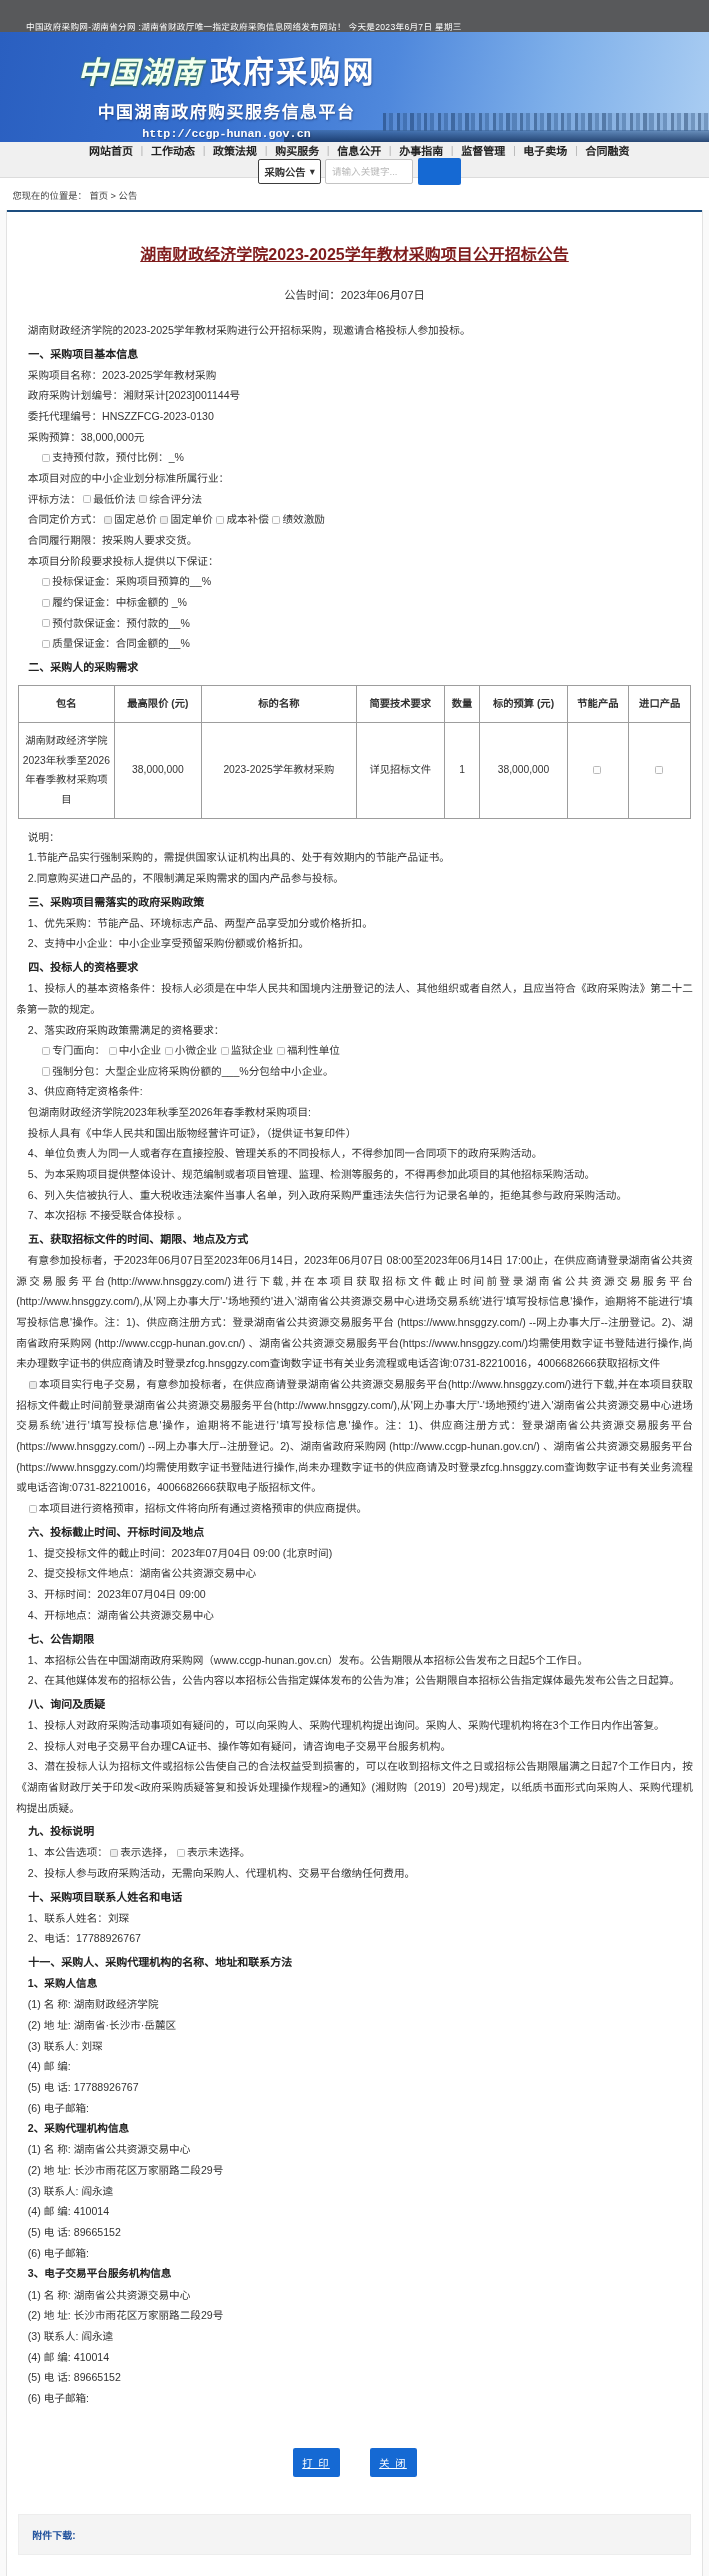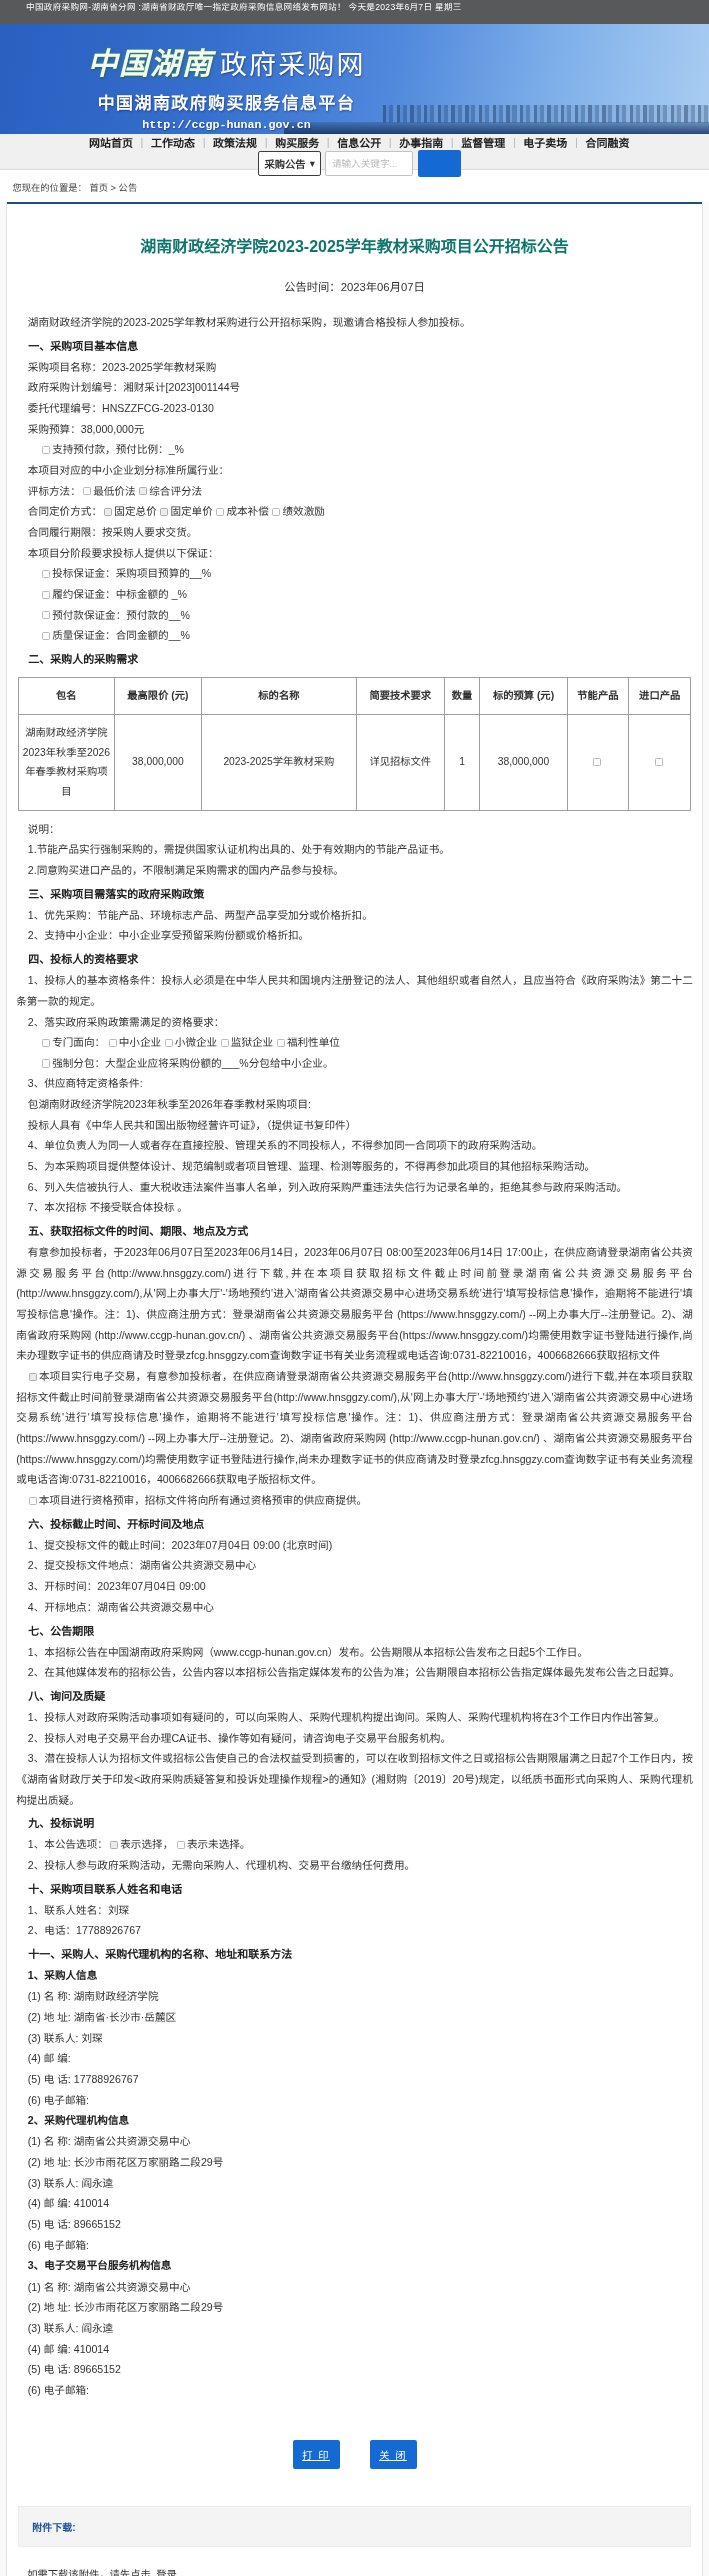--- a/index.html
+++ b/index.html
@@ -1,33 +1,33 @@
 <!DOCTYPE html>
 <html lang="zh-CN" style="font-size:11px"><head>
 <meta charset="utf-8">
 <style>
   * { box-sizing: border-box; margin: 0; padding: 0; }
   html,body { background:#fafafa; font-family:"Liberation Sans","DejaVu Sans",sans-serif; color:#333; }
   body { width:709px; margin:0 auto; }
 
   
-  .topbar { background:#58595b; color:#fff; font-size:8.6px; height:24px; display:flex; align-items:flex-start; padding-left:26px; letter-spacing:0.3px; }
+  .topbar { background:#58595b; color:#fff; font-size:8.6px; height:32px; display:flex; align-items:flex-end; padding-left:26px; letter-spacing:0.3px; }
 
   
   .banner { position:relative; height:110px; overflow:hidden;
     background:linear-gradient(100deg,#2a5fc0 0%,#366fce 30%,#4f88dc 55%,#7fb0ea 78%,#aacdf2 100%); }
   .banner .skyline { position:absolute; right:0; bottom:11px; width:46%; height:18px; opacity:.75;
     background:repeating-linear-gradient(90deg, rgba(25,55,95,.65) 0 3.4px, rgba(90,125,170,.35) 3.4px 6.2px, rgba(40,75,120,.55) 6.2px 10.3px, rgba(120,150,190,.30) 10.3px 13.7px); }
   .banner .water { position:absolute; right:0; bottom:0; width:60%; height:12.4px;
     background:linear-gradient(180deg, rgba(60,100,150,.55), rgba(20,50,95,.85)); }
   .banner-inner { position:relative; z-index:2; width:343px; margin:15px 0 0 55px; text-align:center; }
   .logo-row { display:flex; align-items:baseline; justify-content:center; gap:6.9px; }
   .logo-calli { font-size:30px; font-weight:700; font-style:italic; color:#f2fff0;
     text-shadow:0 0 2.1px #4d9a4d, 0.7px 1.4px 2.1px rgba(20,60,20,.55); letter-spacing:1.4px; }
-  .logo-main { font-size:27px; font-weight:400; color:#ffffff; letter-spacing:2.1px; text-shadow:0.7px 1.4px 2.1px rgba(20,40,90,.6); }
+  .logo-main { font-size:31px; font-weight:700; color:#ffffff; letter-spacing:2.1px; text-shadow:0.7px 1.4px 2.1px rgba(20,40,90,.6); }
   .banner-sub { margin-top:5.5px; font-size:17px; font-weight:700; color:#fff; letter-spacing:1.4px; text-shadow:0.7px 1.4px 2.1px rgba(20,40,90,.6); }
   .banner-url { margin-top:4.1px; font-size:11.7px; font-weight:700; color:#fff; font-family:"Liberation Mono","DejaVu Sans Mono",monospace; text-shadow:0.7px 0.7px 1.4px rgba(20,40,90,.6); }
 
   
   .navbar { background:#f0f0f0; border-bottom:0.7px solid #dcdcdc; height:36px; display:flex; align-items:center; padding:0 9.6px 0 19px;flex-direction:column; }
   .nav-list { list-style:none; display:flex; align-items:center; flex:1; }
   .nav-list li { display:flex; align-items:center; font-size:11px; font-weight:700; color:#222; cursor:pointer; white-space:nowrap; }
   .nav-list li + li::before { content:"|"; color:#b5b5b5; font-weight:400; margin:0 7.6px; }
   .search-area { display:flex; align-items:center; gap:4.1px; }
   .cat-select { display:flex; align-items:center; gap:4.1px; background:#fff; border:1.4px solid #3c3c3c; border-radius:2.1px; height:25.4px; padding:0 5.5px; font-size:10.3px; font-weight:700; cursor:pointer; }
@@ -36,21 +36,21 @@
   .search-btn { width:43px; height:27px; background:#1569d3; border:none; border-radius:2.1px; cursor:pointer; display:flex; align-items:center; justify-content:center; }
 
   
   .crumb-row { background:#fff; padding:9.6px 0 8.2px 12.4px; font-size:9.3px; color:#444; }
   .crumb-row a { color:#444; text-decoration:none; cursor:pointer; }
 
   
   .page-wrap { background:#fff; margin:0 6.2px; border-left:0.7px solid #e2e2e2; border-right:0.7px solid #e2e2e2; }
   .divider { height:2.7px; background:#1d4e7f; }
   .content { padding:18px 9px 0 9px; }
-  .doc-title { text-align:center; font-size:16px; font-weight:700; color:#0f766e; margin:11px 0 20.6px; }
+  .doc-title { text-align:center; font-size:16px; font-weight:700; color:#7f1d1d; margin:11px 0 20.6px;text-decoration:underline; }
   .doc-time { text-align:center; font-size:11.3px; color:#333; margin-bottom:18px; }
 
   
   .p  { font-size:10.6px; line-height:1.95; text-indent:1.1em; color:#333; }
   .j  { text-align:justify; }
   .h  { font-size:11px; font-weight:700; line-height:2.0; text-indent:1.1em; color:#222; margin-top:2.1px; }
   .hs { font-size:10.6px; font-weight:700; line-height:2.0; text-indent:1.1em; color:#222; }
   .ind { text-indent:0; padding-left:25px; }
   .ck .optext { margin-right:2.7px; }
   .ck .cklabel { margin-right:1.4px; }

